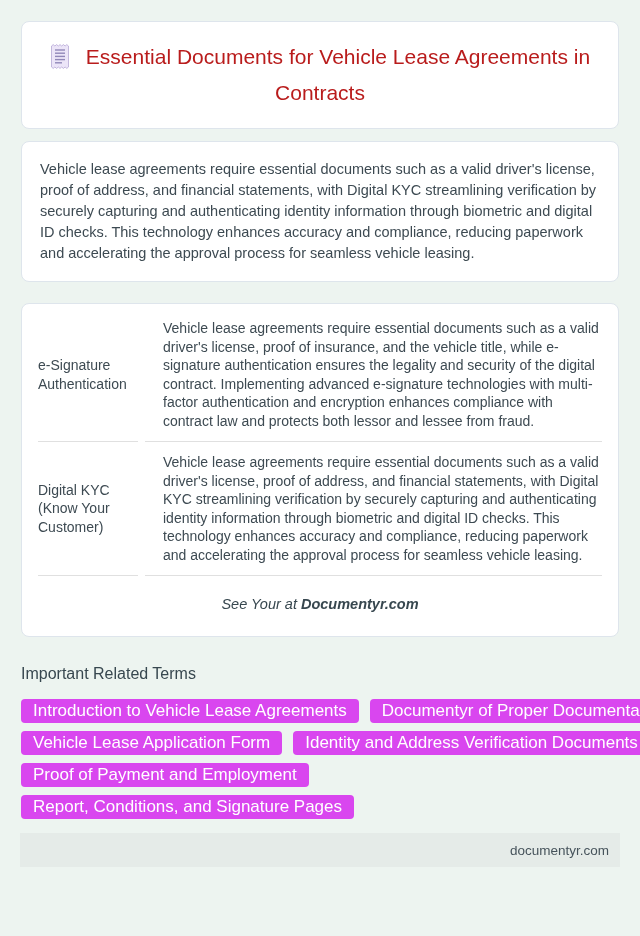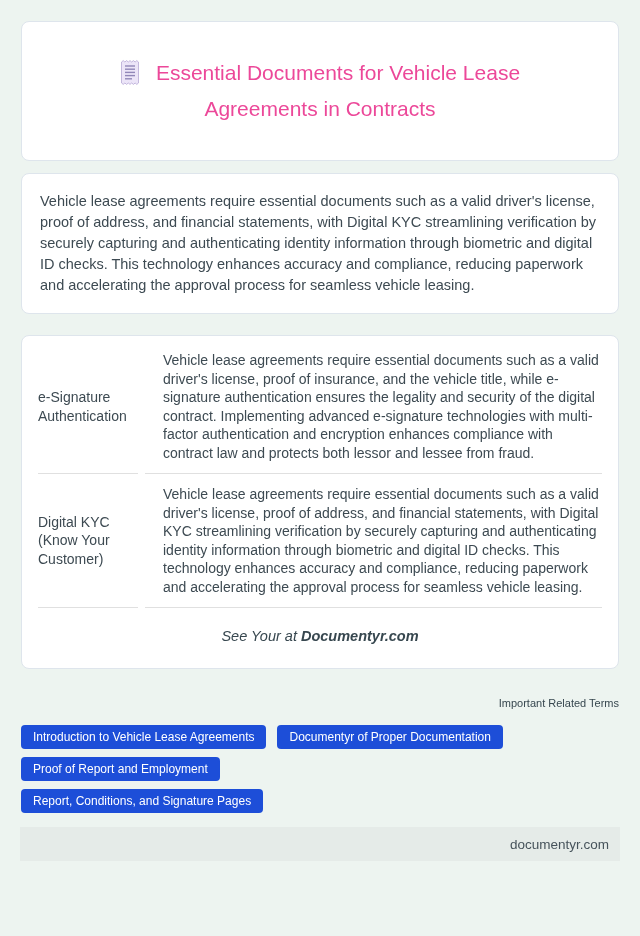--- a/index.html
+++ b/index.html
@@ -17,25 +17,25 @@
     border-radius: 8px;
   }
 
   
   .header-card {
     padding: 20px 24px;
     margin-bottom: 12px;
     text-align: center;
   }
   .header-card h1 {
-    margin: 16px;
+    margin: 0;
     font-size: 21px;
     line-height: 30px;
     font-weight: 400;
-    color: #ec4899;
+    color: #b91c1c;
   }
   .doc-icon { display: inline-block; vertical-align: -6px; margin-right: 16px; }
 
   
   .intro-card { padding: 17px 18px; margin-bottom: 21px; }
   .intro-card p {
     margin: 0;
     font-size: 14.5px;
     line-height: 21px;
     color: #3d4a52;
@@ -64,30 +64,30 @@
     text-align: center;
     font-style: italic;
     font-size: 14.5px;
     color: #37474f;
   }
   .see-more b { font-weight: 700; }
 
   
   .related-heading {
     margin: 28px 0 16px 0;
-    text-align: right;
-    font-size: 11px;
+    text-align: left;
+    font-size: 16px;
     font-weight: 400;
     color: #37474f;
   }
   .tag-row { display: flex; gap: 11px; margin-bottom: 8px; }
   .tag {
-    background: #1d4ed8;
+    background: #d946ef;
     color: #ffffff;
-    font-size: 12px;
+    font-size: 17px;
     line-height: 14px;
     padding: 5px 12px;
     border-radius: 4px;
     white-space: nowrap;
     cursor: pointer;
   }
 
   
   .footer {
     margin: 14px -1px 0 -1px;
@@ -140,21 +140,25 @@
   </section>
 
   <h2 class="related-heading">Important Related Terms</h2>
 
   <div class="tags">
     <div class="tag-row">
       <span class="tag">Introduction to Vehicle Lease Agreements</span>
       <span class="tag">Documentyr of Proper Documentation</span>
     </div>
     <div class="tag-row">
-      <span class="tag">Proof of Report and Employment</span>
+      <span class="tag">Vehicle Lease Application Form</span>
+      <span class="tag">Identity and Address Verification Documents</span>
+    </div>
+    <div class="tag-row">
+      <span class="tag">Proof of Payment and Employment</span>
     </div>
     <div class="tag-row">
       <span class="tag">Report, Conditions, and Signature Pages</span>
     </div>
   </div>
 
   <footer class="footer">
     <span>documentyr.com</span>
   </footer>
 

